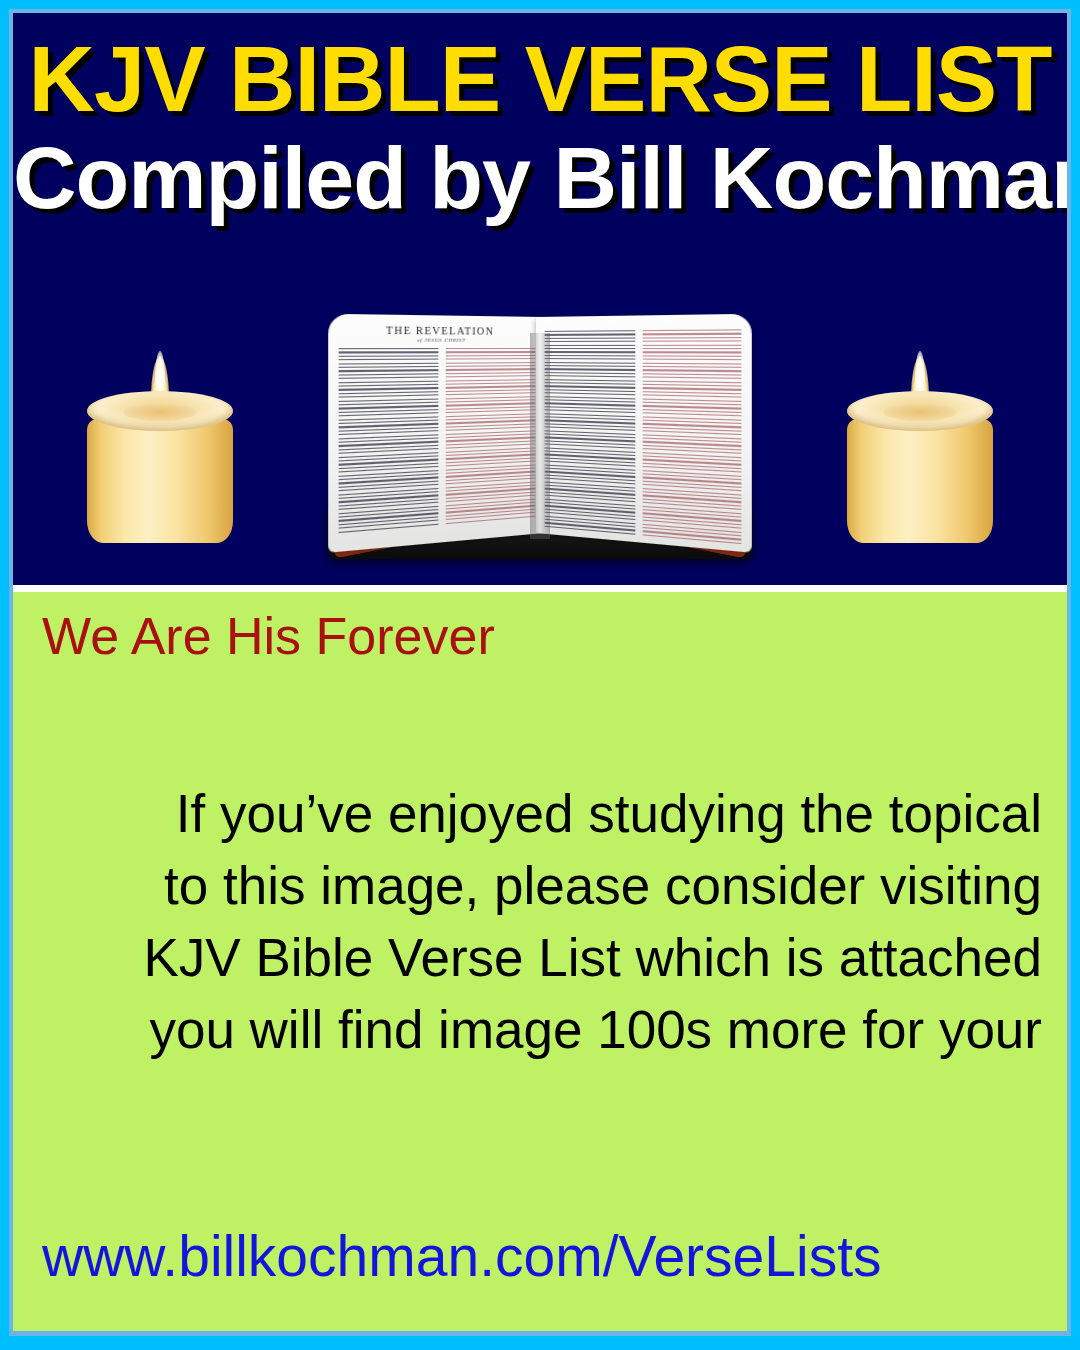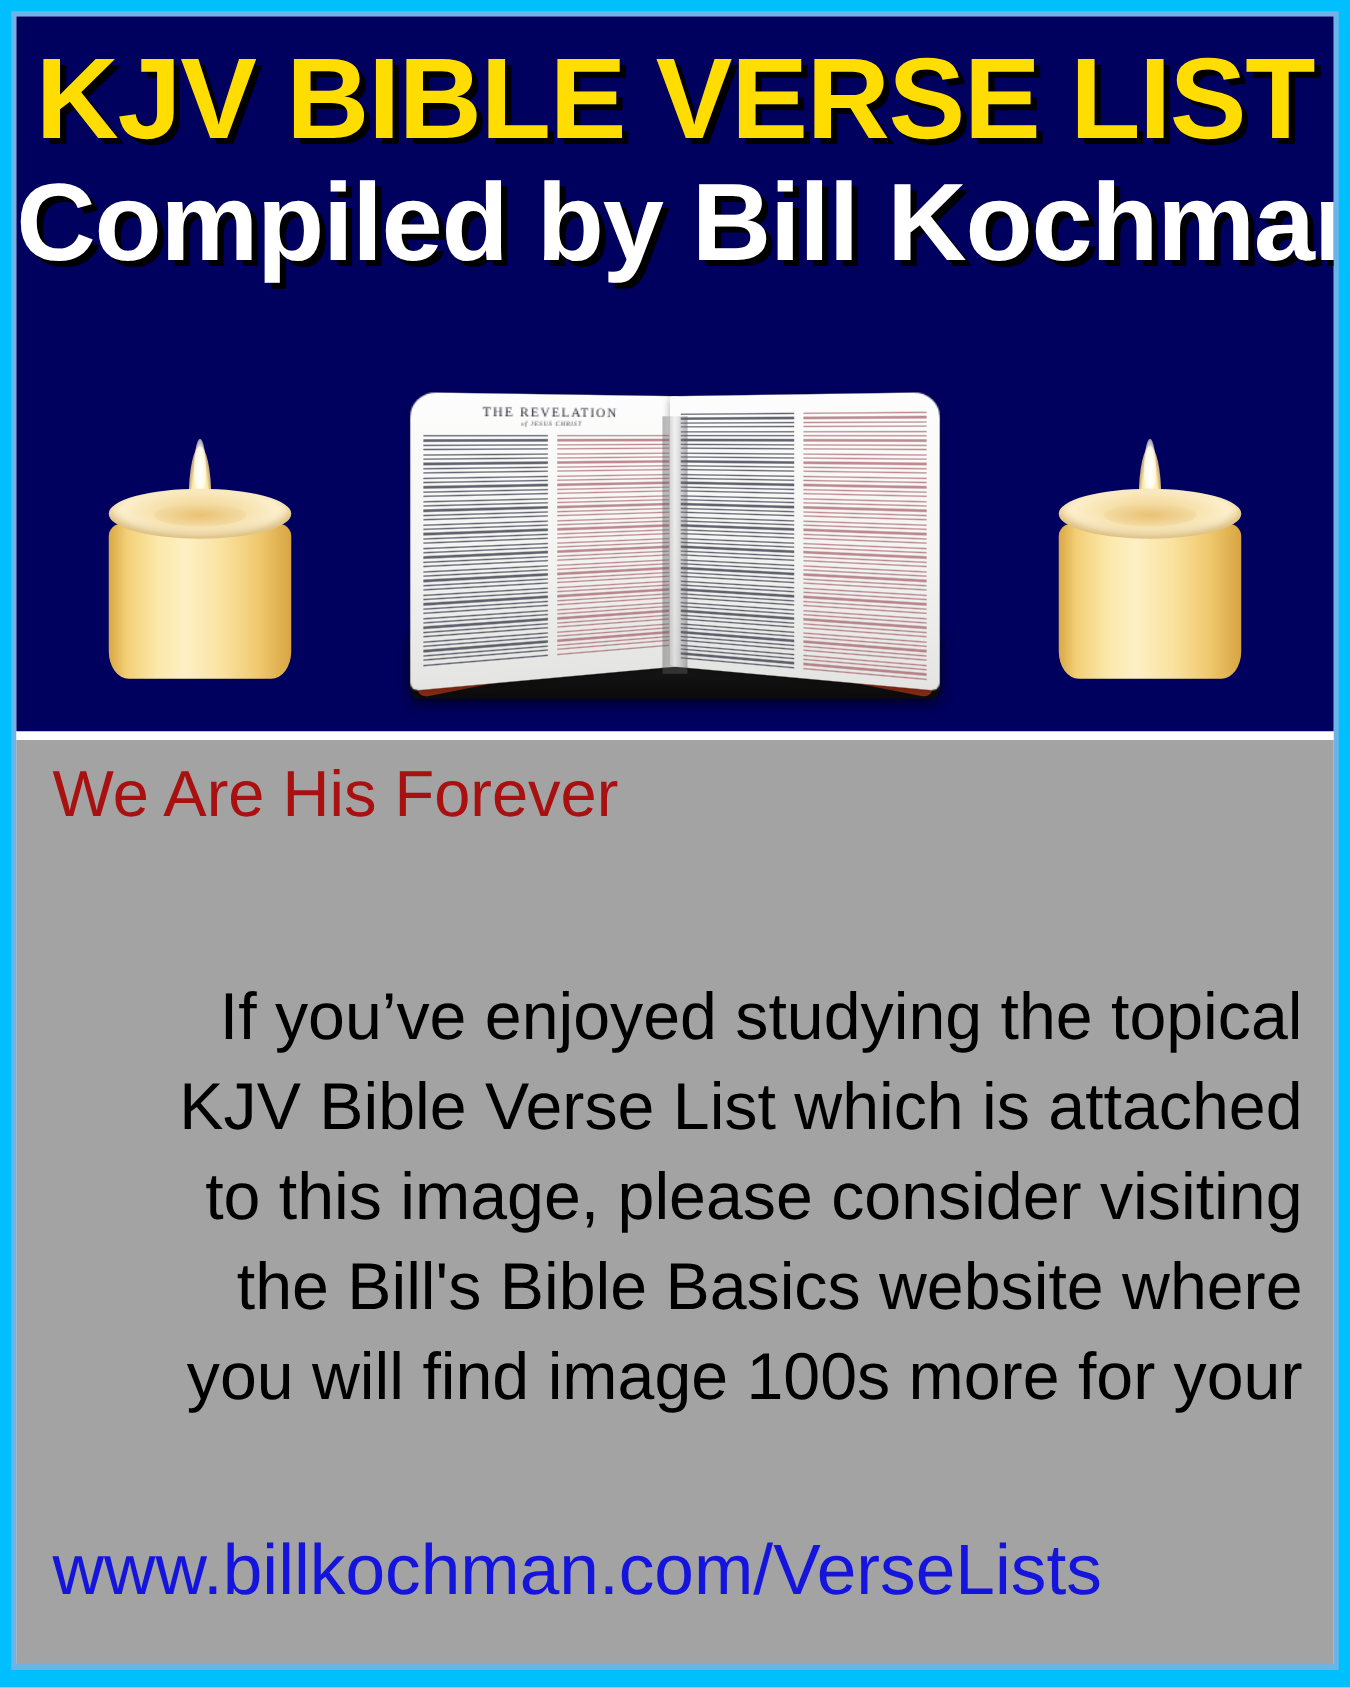--- a/index.html
+++ b/index.html
@@ -291,21 +291,21 @@
     background: linear-gradient(to right, rgba(90,90,95,.45), rgba(200,200,205,.18), rgba(90,90,95,.45));
   }
 
   
   .body-panel {
     position: absolute;
     left: 13px;
     top: 592px;
     width: 1054px;
     height: 745px;
-    background: #a3a3a3;
+    background: #bef264;
     z-index: 1;
   }
   .verse-heading {
     position: absolute;
     left: 29px;
     top: 18px;
     font-family: "Liberation Sans", sans-serif;
     font-size: 52px;
     line-height: 1;
     color: #a91010;
@@ -397,23 +397,22 @@
 
     </div>
   </div>
 
   <div class="body-panel">
 
     <div class="verse-heading">We Are His Forever</div>
 
     <div class="body-text">
       <div class="body-line">If you’ve enjoyed studying the topical</div>
+      <div class="body-line">to this image, please consider visiting</div>
       <div class="body-line">KJV Bible Verse List which is attached</div>
-      <div class="body-line">to this image, please consider visiting</div>
-      <div class="body-line">the Bill's Bible Basics website where</div>
       <div class="body-line">you will find image 100s more for your</div>
     </div>
 
     <div class="site-url">www.billkochman.com/VerseLists</div>
   </div>
 
   <div class="frame-inner"></div>
   <div class="frame-outer"></div>
 </div>
 

